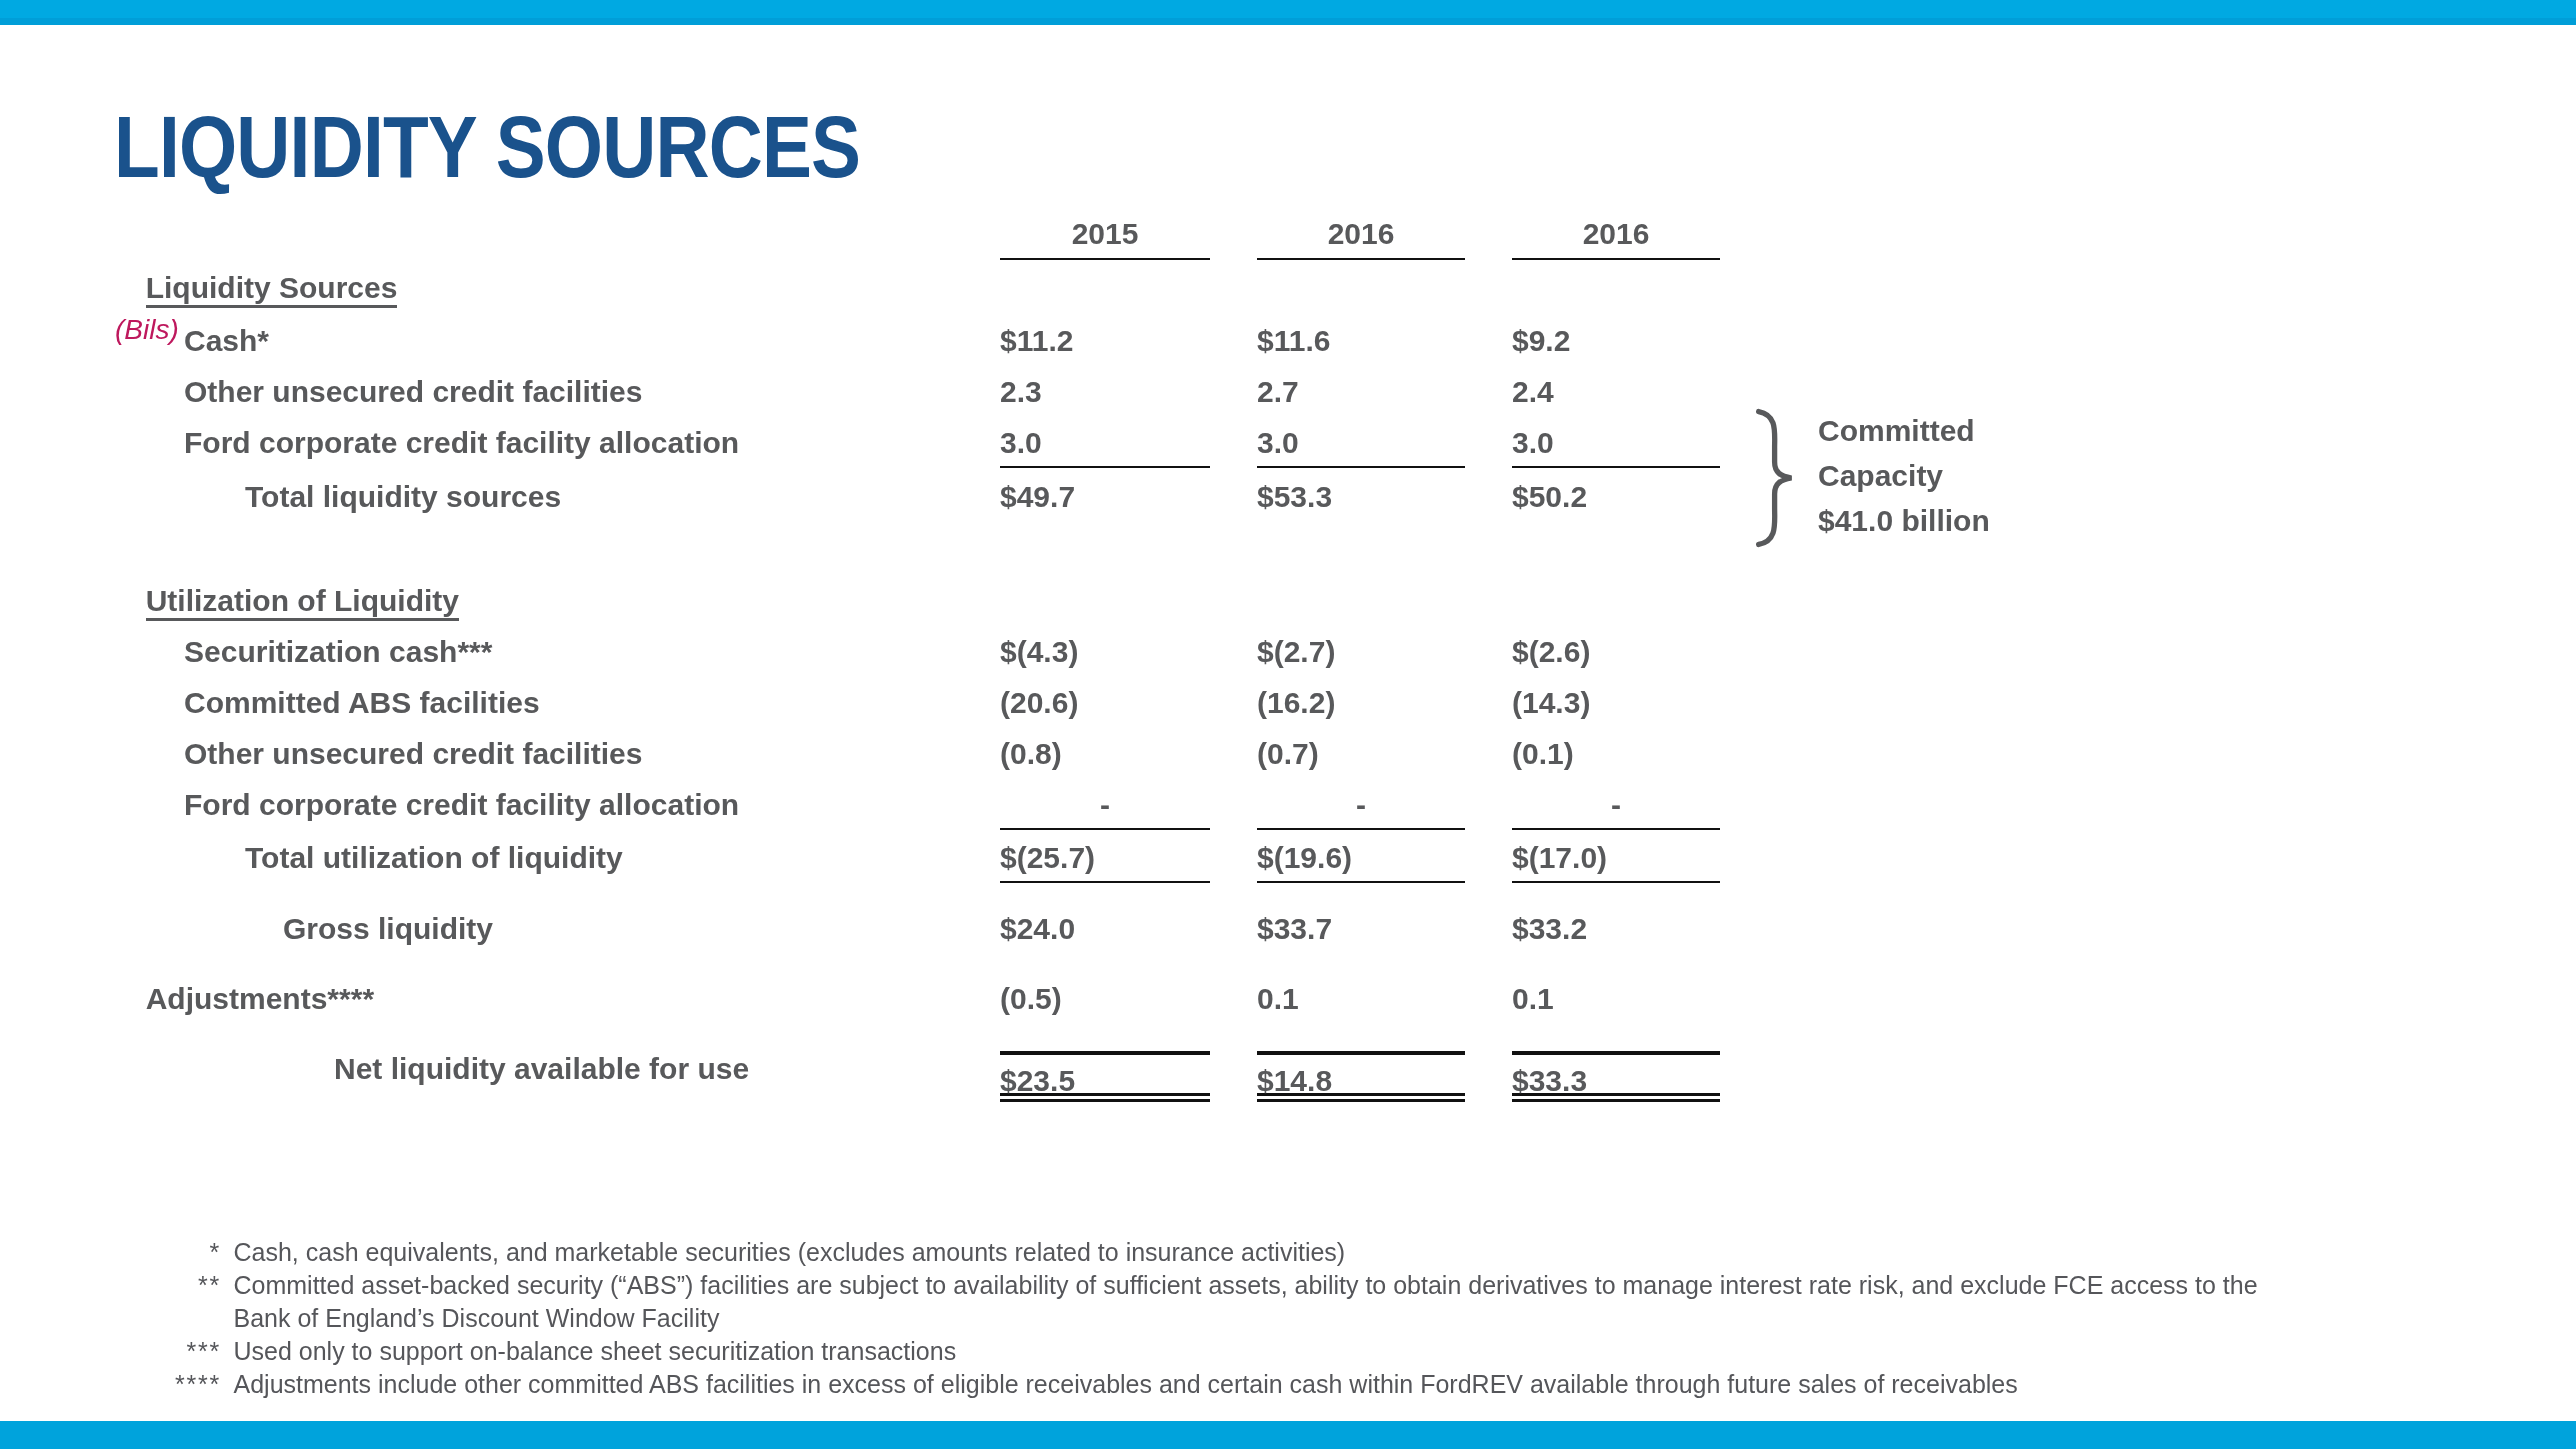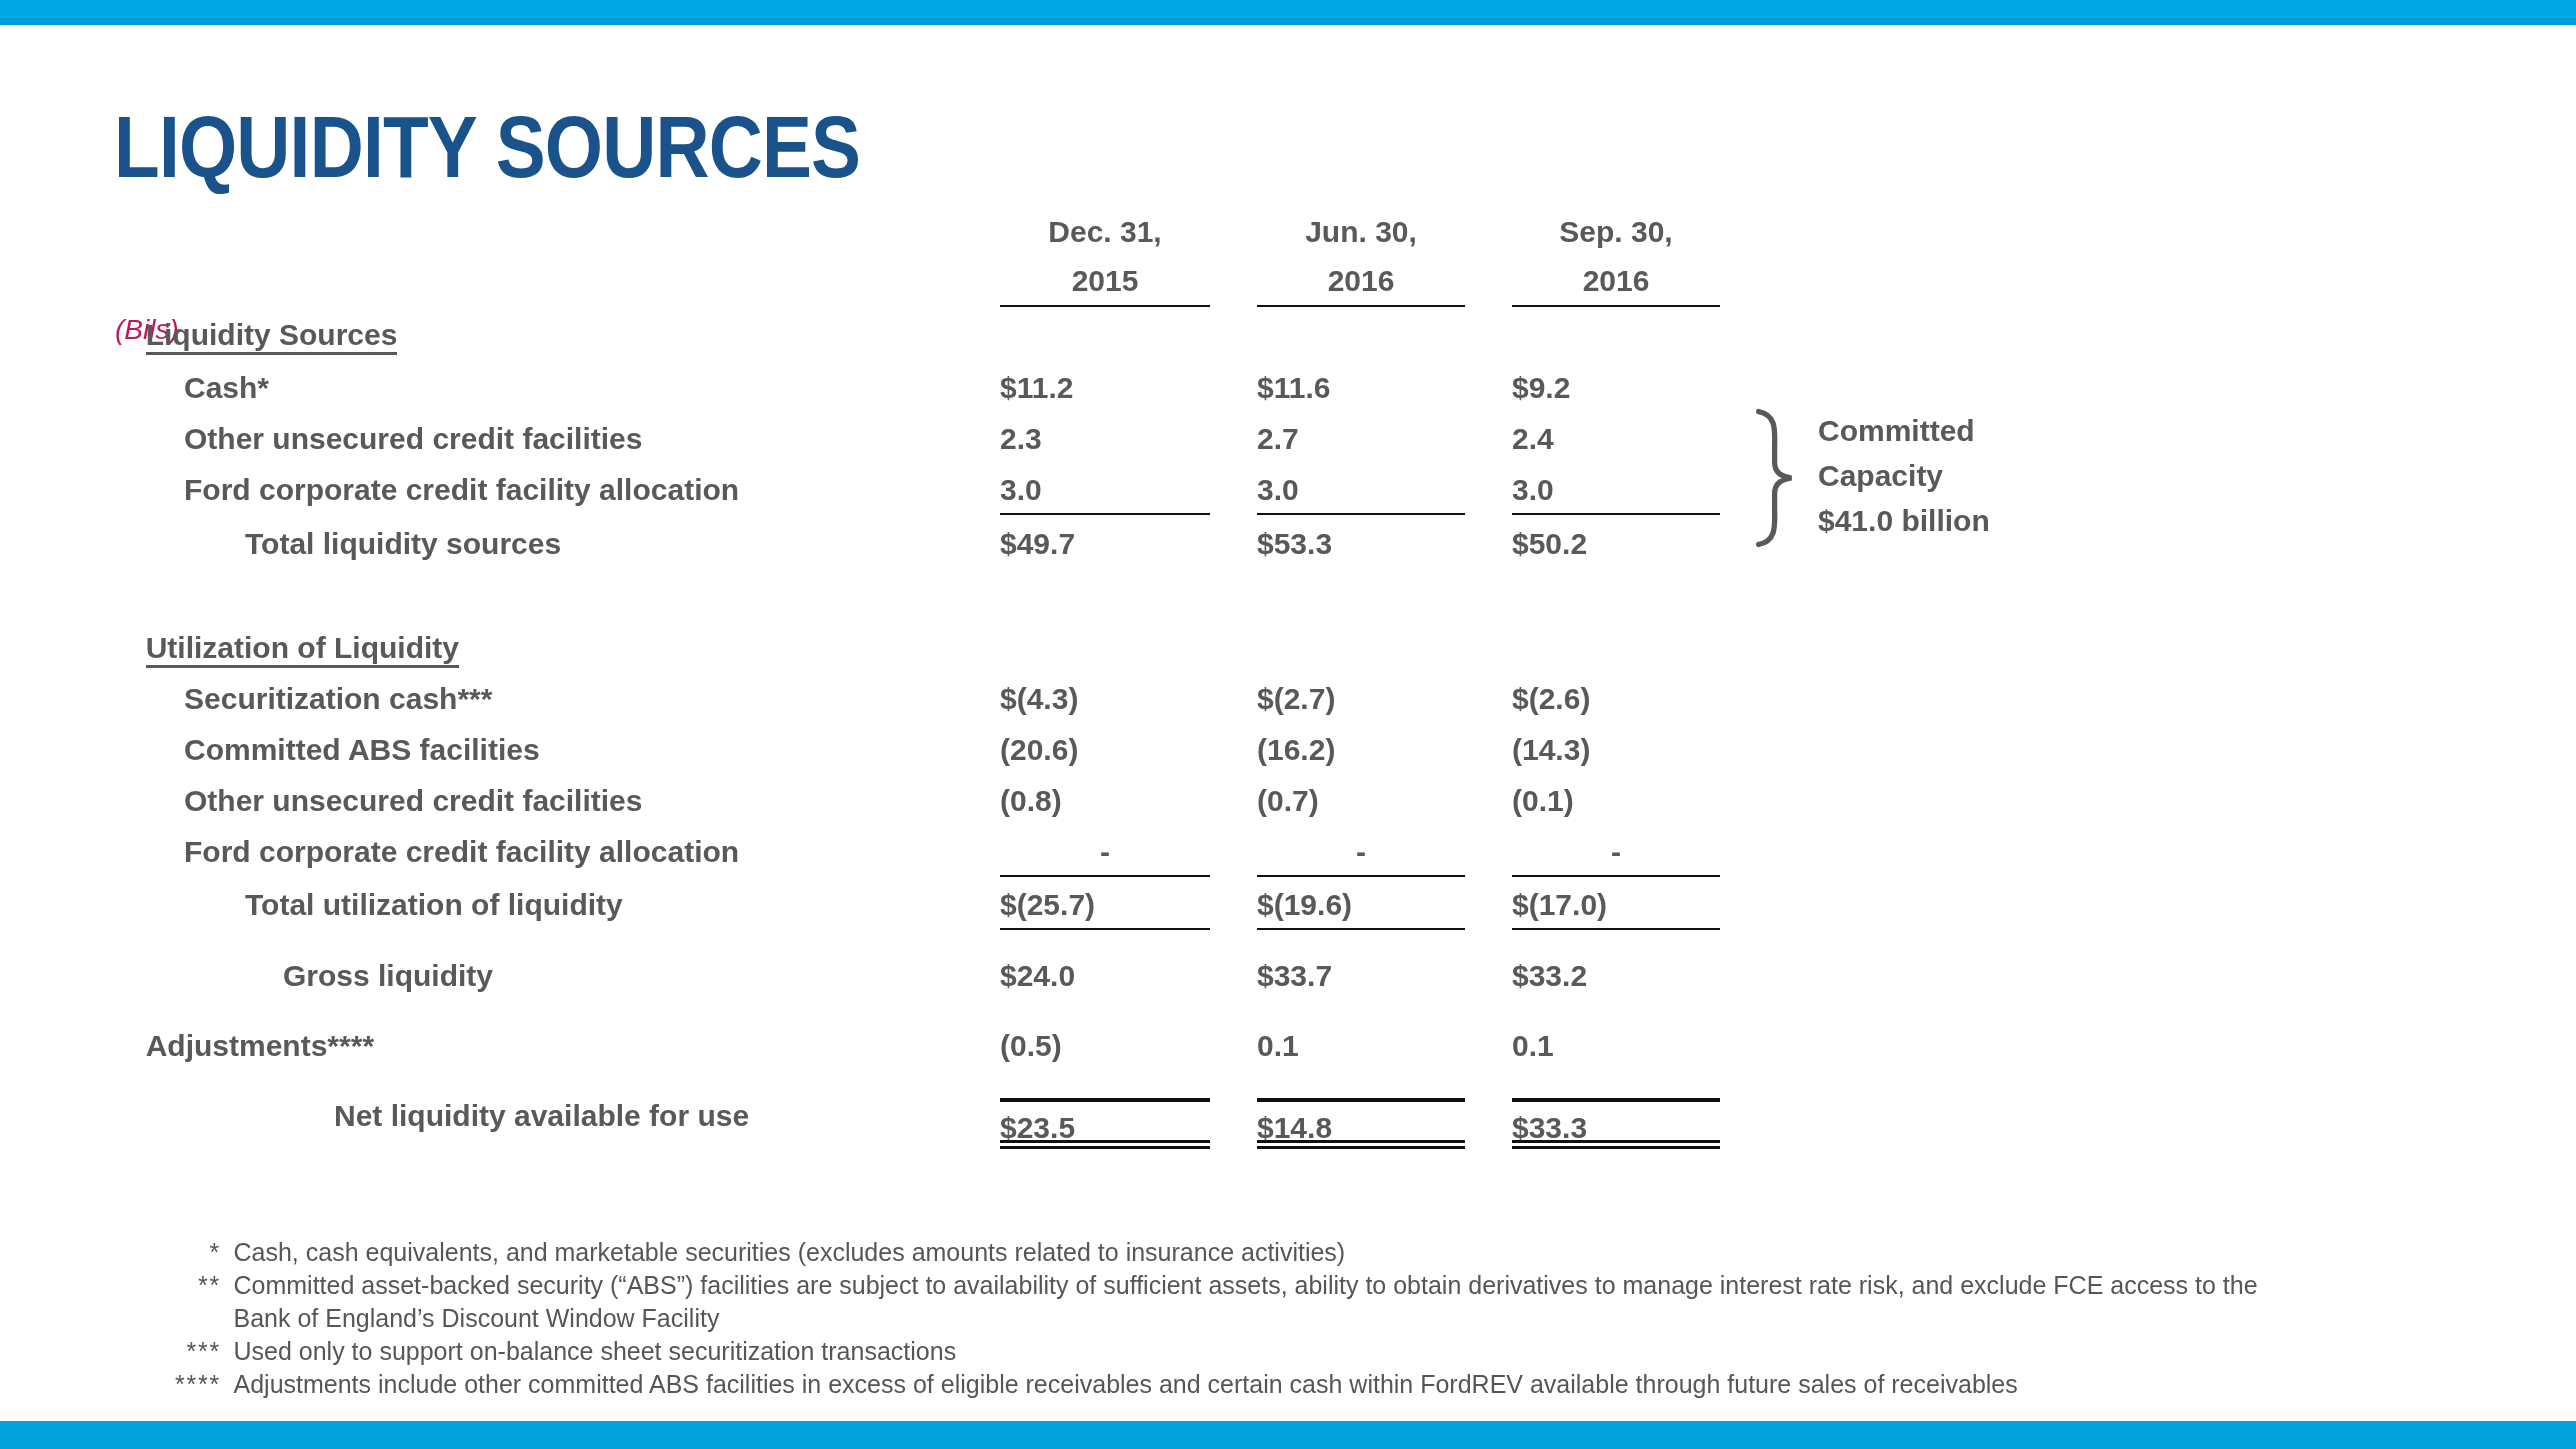--- a/index.html
+++ b/index.html
@@ -65,26 +65,20 @@
 <div class="slide">
 
   <div class="topbar"></div>
 
   <h1 class="title">LIQUIDITY SOURCES</h1>
 
   <div class="bils">(Bils)</div>
 
   <div class="tbl">
 
-    <div class="row hdr1">
-      <div class="c-label"></div>
-      <div class="c-num hdr">Dec. 31,</div>
-      <div class="c-num c-num2 hdr">Jun. 30,</div>
-      <div class="c-num c-num3 hdr">Sep. 30,</div>
-    </div>
     <div class="row hdr2">
       <div class="c-label"></div>
       <div class="c-num hdr u-bot">2015</div>
       <div class="c-num c-num2 hdr u-bot">2016</div>
       <div class="c-num c-num3 hdr u-bot">2016</div>
     </div>
 
     <div class="row" style="height:55px">
       <div class="c-label ind-sec sec-head" style="height:55px;line-height:55px"><span>Liquidity Sources</span></div>
     </div>

